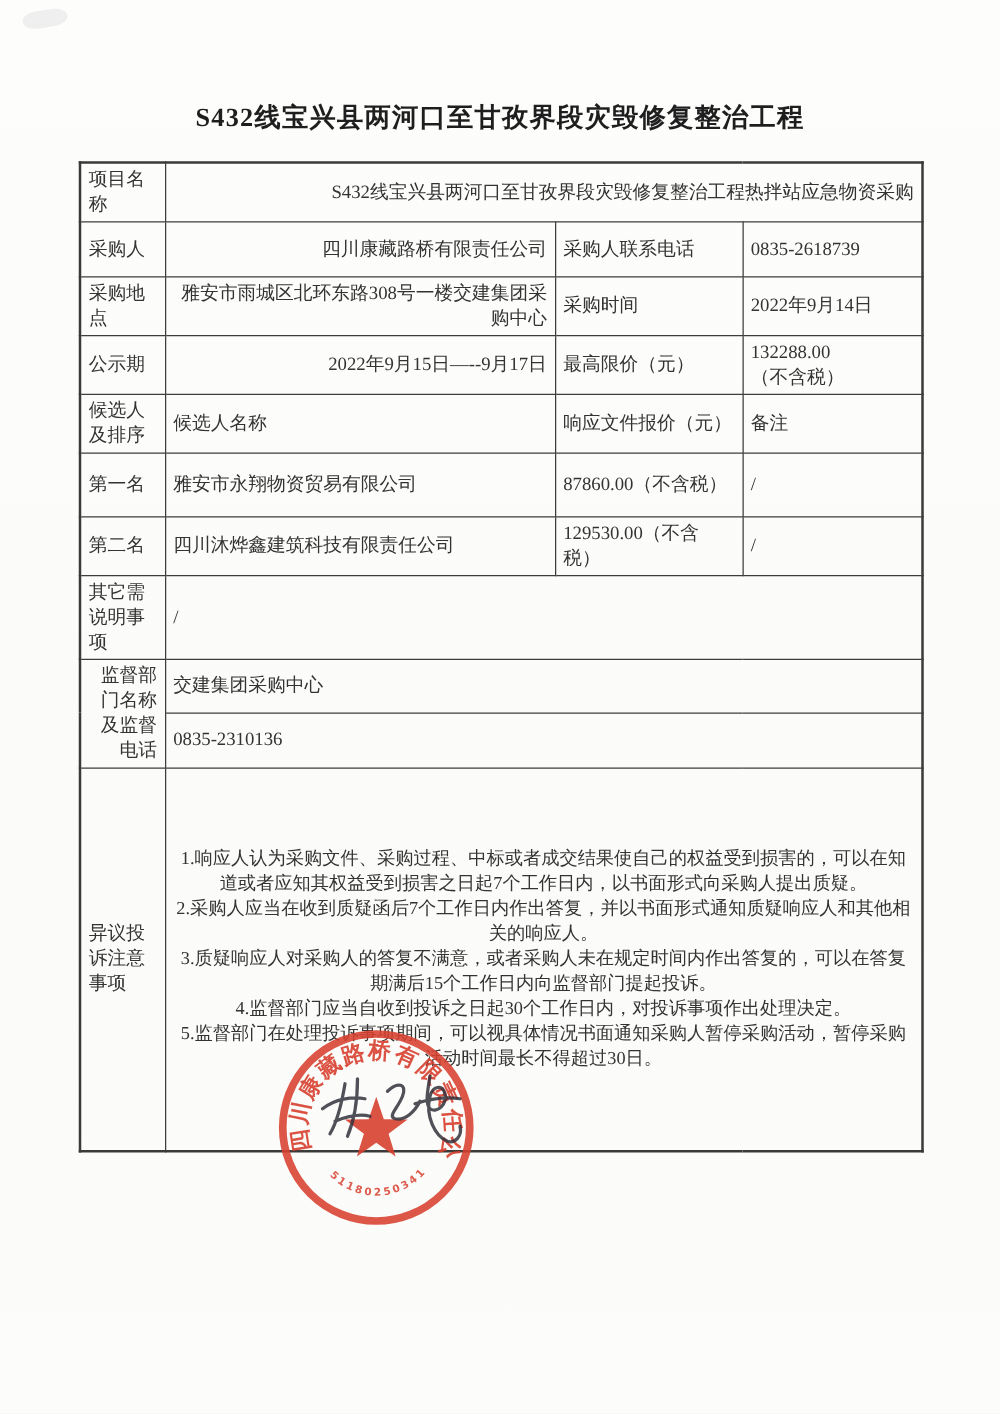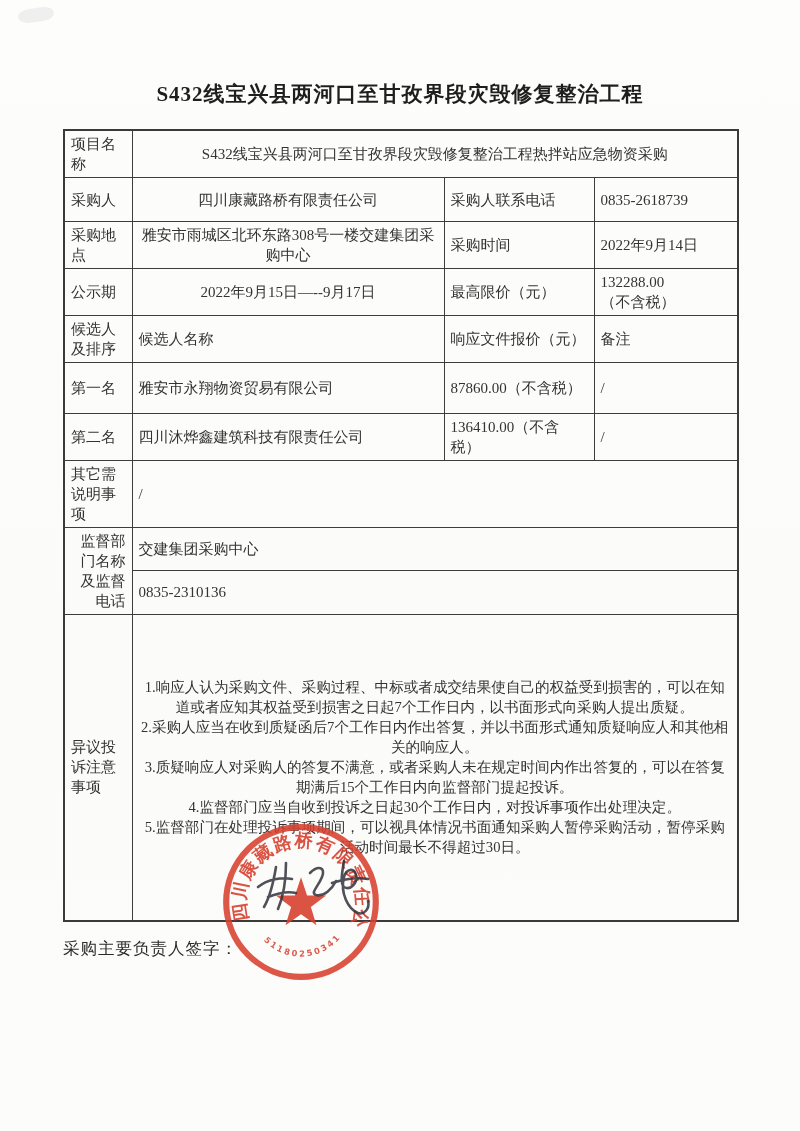--- a/index.html
+++ b/index.html
@@ -35,21 +35,21 @@
   table.result-table td {
     border:1px solid #3d3d3d;
     padding:3px 6px;
     vertical-align:middle;
     line-height:20px;
     overflow:hidden;
   }
   table.result-table { border:2px solid #3a3a3a; }
   td.lbl { text-align:left; padding-left:4px; padding-right:2px; }
   td.ctr { text-align:left; }
-  td.lft { text-align:center; }
+  td.lft { text-align:right; }
   td.sup-lbl { text-align:right; padding-left:3px; padding-right:3px; }
   td.notice-cell {
     vertical-align:top;
     padding:54px 10px 40px 7px;
     font-size:14.6px;
     line-height:19.6px;
     text-align:center;
   }
   .price-two-line { line-height:19px; }
   .sig-line {
@@ -114,21 +114,21 @@
       </tr>
       <tr style="height:51px">
         <td class="lbl">第一名</td>
         <td class="ctr">雅安市永翔物资贸易有限公司</td>
         <td class="ctr">87860.00（不含税）</td>
         <td class="ctr">/</td>
       </tr>
       <tr style="height:45px">
         <td class="lbl">第二名</td>
         <td class="ctr">四川沐烨鑫建筑科技有限责任公司</td>
-        <td class="ctr">136410.00（不含税）</td>
+        <td class="ctr">129530.00（不含税）</td>
         <td class="ctr">/</td>
       </tr>
       <tr style="height:44px">
         <td class="lbl">其它需说明事项</td>
         <td class="ctr" colspan="3">/</td>
       </tr>
       <tr style="height:36px">
         <td class="sup-lbl" rowspan="2">监督部门名称及监督电话</td>
         <td class="ctr" colspan="3">交建集团采购中心</td>
       </tr>
@@ -141,21 +141,20 @@
           <div>1.响应人认为采购文件、采购过程、中标或者成交结果使自己的权益受到损害的，可以在知道或者应知其权益受到损害之日起7个工作日内，以书面形式向采购人提出质疑。</div>
           <div>2.采购人应当在收到质疑函后7个工作日内作出答复，并以书面形式通知质疑响应人和其他相关的响应人。</div>
           <div>3.质疑响应人对采购人的答复不满意，或者采购人未在规定时间内作出答复的，可以在答复期满后15个工作日内向监督部门提起投诉。</div>
           <div>4.监督部门应当自收到投诉之日起30个工作日内，对投诉事项作出处理决定。</div>
           <div>5.监督部门在处理投诉事项期间，可以视具体情况书面通知采购人暂停采购活动，暂停采购活动时间最长不得超过30日。</div>
         </td>
       </tr>
     </tbody>
   </table>
 
-  <div class="sig-line">采购主要负责人签字：</div>
 
   <div class="seal-wrap">
     <svg width="176" height="176" viewBox="0 0 200 200">
       <defs>
         <path id="arcTop" d="M 40.8 121.5 A 63 63 0 1 1 159.2 121.5" fill="none"></path>
         <path id="arcBottom" d="M 52.5 137.3 A 58 58 0 0 0 147.5 137.3" fill="none"></path>
       </defs>
       <circle cx="100" cy="100" r="85" fill="none" stroke="#d7402f" stroke-width="7" opacity="0.88"></circle>
       <polygon opacity="0.9" fill="#d7402f" points="100,72 106.9,92.5 128.5,92.7 111.2,105.6 117.6,126.3 100,113.8 82.4,126.3 88.8,105.6 71.5,92.7 93.1,92.5"></polygon>
       <text font-size="20.5" fill="#d7402f" opacity="0.9" font-weight="bold" font-family="'Liberation Serif',serif" letter-spacing="2">

